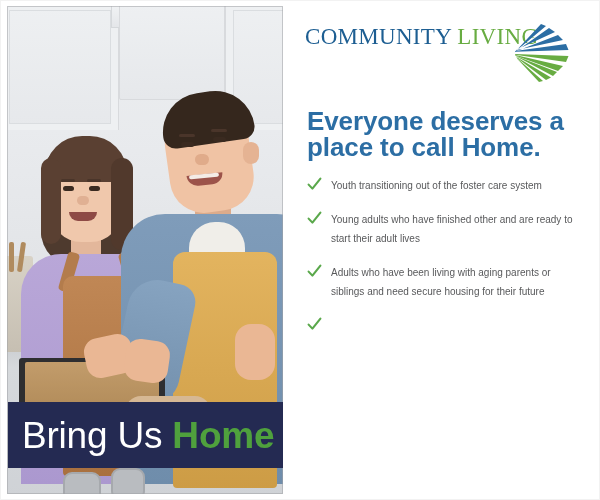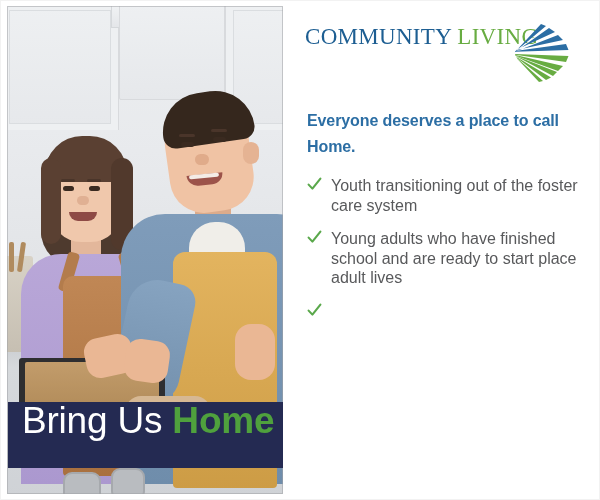--- a/index.html
+++ b/index.html
@@ -256,21 +256,21 @@
   .banner {
     position: absolute;
     left: 8px;
     top: 402px;
     width: 275px;
     height: 66px;
     background: #242a52;
     overflow: hidden;
     z-index: 45;
     display: flex;
-    align-items: flex-start;
+    align-items: center;
   }
   .banner-text {
     white-space: nowrap;
     font-size: 37px;
     line-height: 1;
     letter-spacing: -0.2px;
     padding-left: 14px;
     font-family: "Liberation Sans", sans-serif;
   }
   .banner-white { color: #ffffff; }
@@ -316,39 +316,39 @@
     right: 12px;
     top: -2px;
     width: 58px;
     height: 62px;
   }
 
   
   .headline {
     margin: 22px 0 0 7px;
     color: #2c6ea4;
-    font-size: 16px;
+    font-size: 26px;
     line-height: 26px;
     font-weight: 600;
     letter-spacing: -0.1px;
     max-width: 258px;
   }
 
   
   .bullets {
     margin: 16px 0 0 6px;
     padding: 0;
     list-style: none;
   }
   .bullet {
     position: relative;
     padding-left: 25px;
     margin-bottom: 14px;
     color: #58595b;
-    font-size: 16px;
+    font-size: 10px;
     line-height: 19.5px;
     max-width: 250px;
   }
   .bullet .check {
     position: absolute;
     left: 1px;
     top: 1px;
     width: 15px;
     height: 15px;
     display: block;
@@ -477,21 +477,29 @@
             </svg>
         </span>
         <span>Youth transitioning out of the foster care system</span>
       </li>
       <li class="bullet">
         <span class="check">
           <svg width="15" height="15" viewBox="0 0 15 15">
               <path d="M1.6 7.6 L5.4 11.6 L13.4 1.6" fill="none" stroke="#5aa84b" stroke-width="2.1" stroke-linecap="round" stroke-linejoin="round"></path>
             </svg>
         </span>
-        <span>Young adults who have finished school and are ready to start place adult lives</span>
+        <span>Young adults who have finished other and are ready to start their adult lives</span>
+      </li>
+      <li class="bullet">
+        <span class="check">
+          <svg width="15" height="15" viewBox="0 0 15 15">
+              <path d="M1.6 7.6 L5.4 11.6 L13.4 1.6" fill="none" stroke="#5aa84b" stroke-width="2.1" stroke-linecap="round" stroke-linejoin="round"></path>
+            </svg>
+        </span>
+        <span>Adults who have been living with aging parents or siblings and need secure housing for their future</span>
       </li>
       <li class="bullet">
         <span class="check">
           <svg width="15" height="15" viewBox="0 0 15 15">
               <path d="M1.6 7.6 L5.4 11.6 L13.4 1.6" fill="none" stroke="#5aa84b" stroke-width="2.1" stroke-linecap="round" stroke-linejoin="round"></path>
             </svg>
         </span>
       </li>
     </ul>
   </div>

